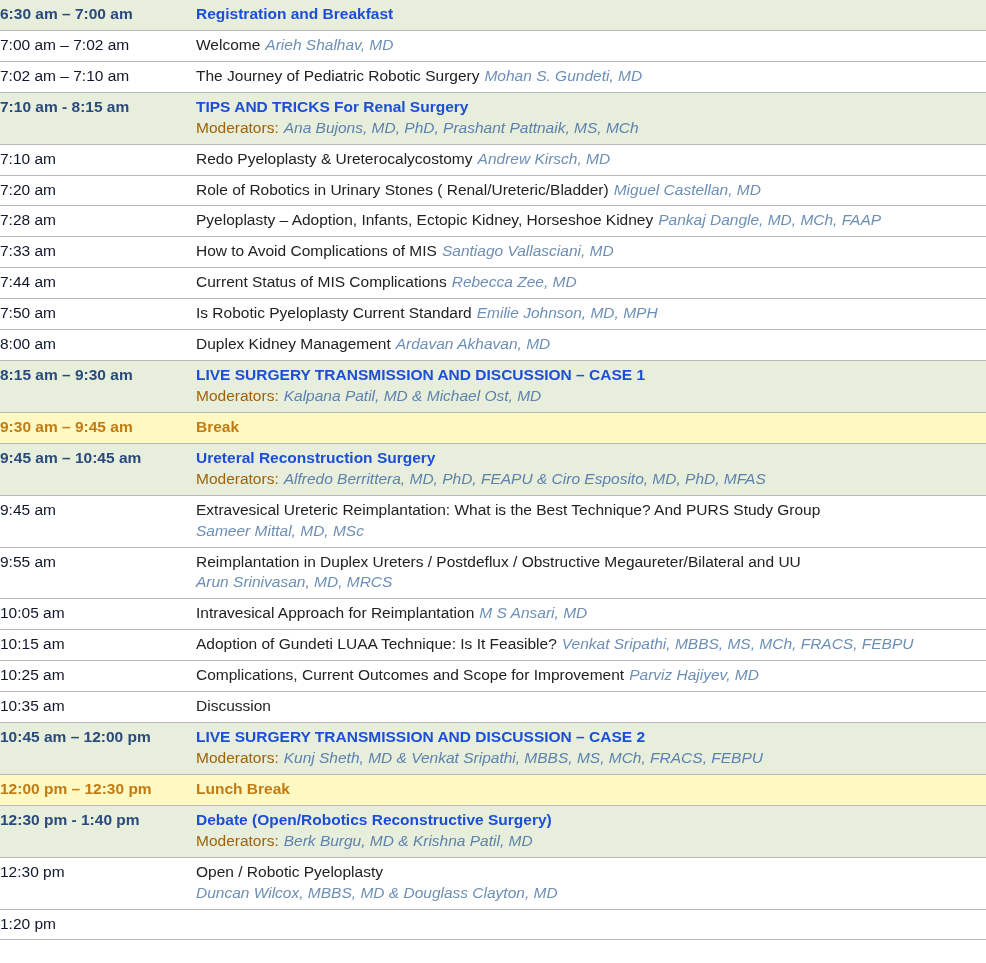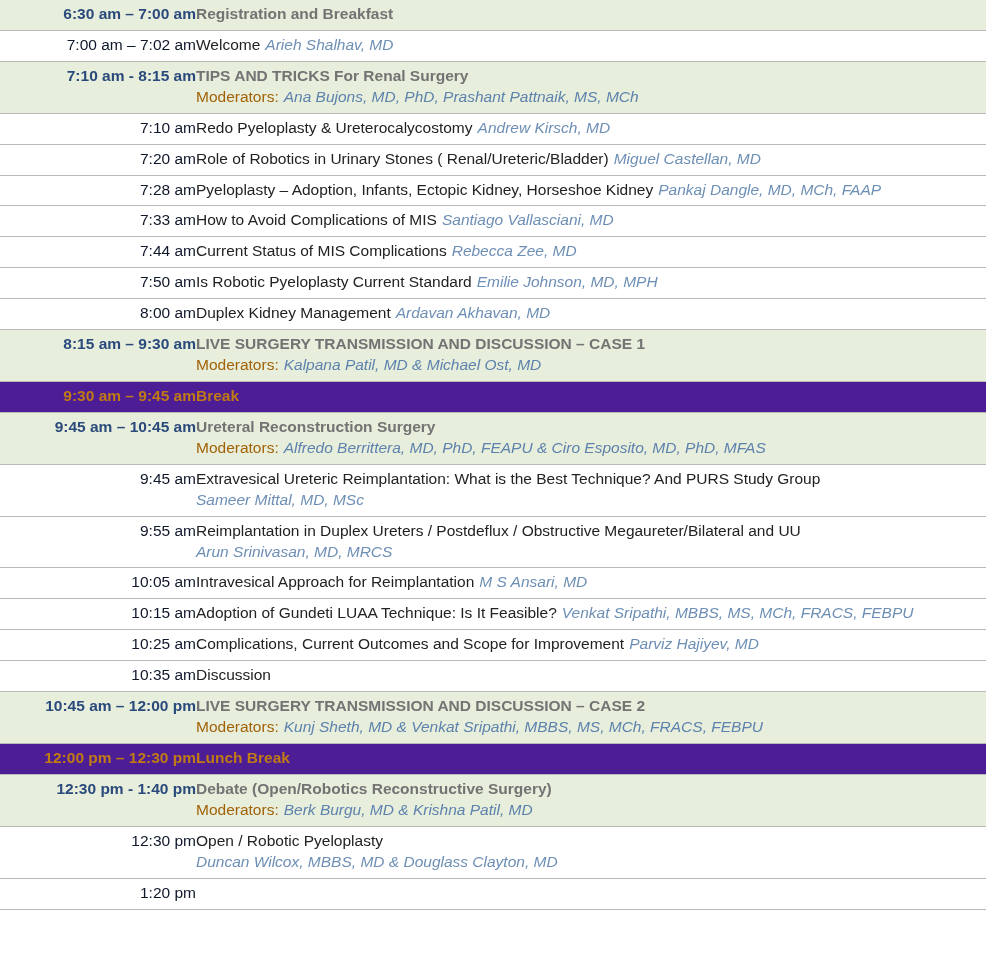--- a/index.html
+++ b/index.html
@@ -21,48 +21,47 @@
     border-bottom: 1px solid #b9b9b9;
   }
   #schedule td {
     vertical-align: top;
     padding: 4px 0 5px 0;
     font-size: 15.5px;
     line-height: 1.35;
   }
   td.time {
     width: 196px;
-    text-align: right;
     padding-right: 8px;
     white-space: nowrap;
     color: #222222;
   }
   td.desc {
     padding-left: 4px;
     padding-right: 8px;
   }
   
   tr.session {
     background: #e7eedc;
   }
   tr.session td.time {
     color: #2a4a7c;
     font-weight: bold;
   }
   tr.session td.desc .title {
-    color: #737373;
+    color: #1d4ed8;
     font-weight: bold;
   }
   tr.break td.time,
   tr.break td.desc .title {
     color: #c07b14;
     font-weight: bold;
   }
   tr.break {
-    background: #4c1d95;
+    background: #fef9c3;
   }
   tr.plain td.time {
     color: #0f172a;
     font-weight: normal;
   }
   .title {
     color: #222222;
   }
   .speaker {
     color: #6d8fb5;
@@ -92,20 +91,24 @@
 
 <table id="schedule">
   <tbody>
       <tr class="session">
         <td class="time">6:30 am – 7:00 am</td>
         <td class="desc"><span class="title">Registration and Breakfast</span></td>
       </tr>
       <tr class="plain">
         <td class="time">7:00 am – 7:02 am</td>
         <td class="desc"><span class="title">Welcome</span><span class="speaker inline-sp">Arieh Shalhav, MD</span></td>
+      </tr>
+      <tr class="plain">
+        <td class="time">7:02 am – 7:10 am</td>
+        <td class="desc"><span class="title">The Journey of Pediatric Robotic Surgery</span><span class="speaker inline-sp">Mohan S. Gundeti, MD</span></td>
       </tr>
       <tr class="session">
         <td class="time">7:10 am - 8:15 am</td>
         <td class="desc"><span class="title">TIPS AND TRICKS For Renal Surgery</span><span class="mods"><span class="mod-label">Moderators:</span><span class="speaker inline-sp">Ana Bujons, MD, PhD, Prashant Pattnaik, MS, MCh</span></span></td>
       </tr>
       <tr class="plain">
         <td class="time">7:10 am</td>
         <td class="desc"><span class="title">Redo Pyeloplasty &amp; Ureterocalycostomy</span><span class="speaker inline-sp">Andrew Kirsch, MD</span></td>
       </tr>
       <tr class="plain">

